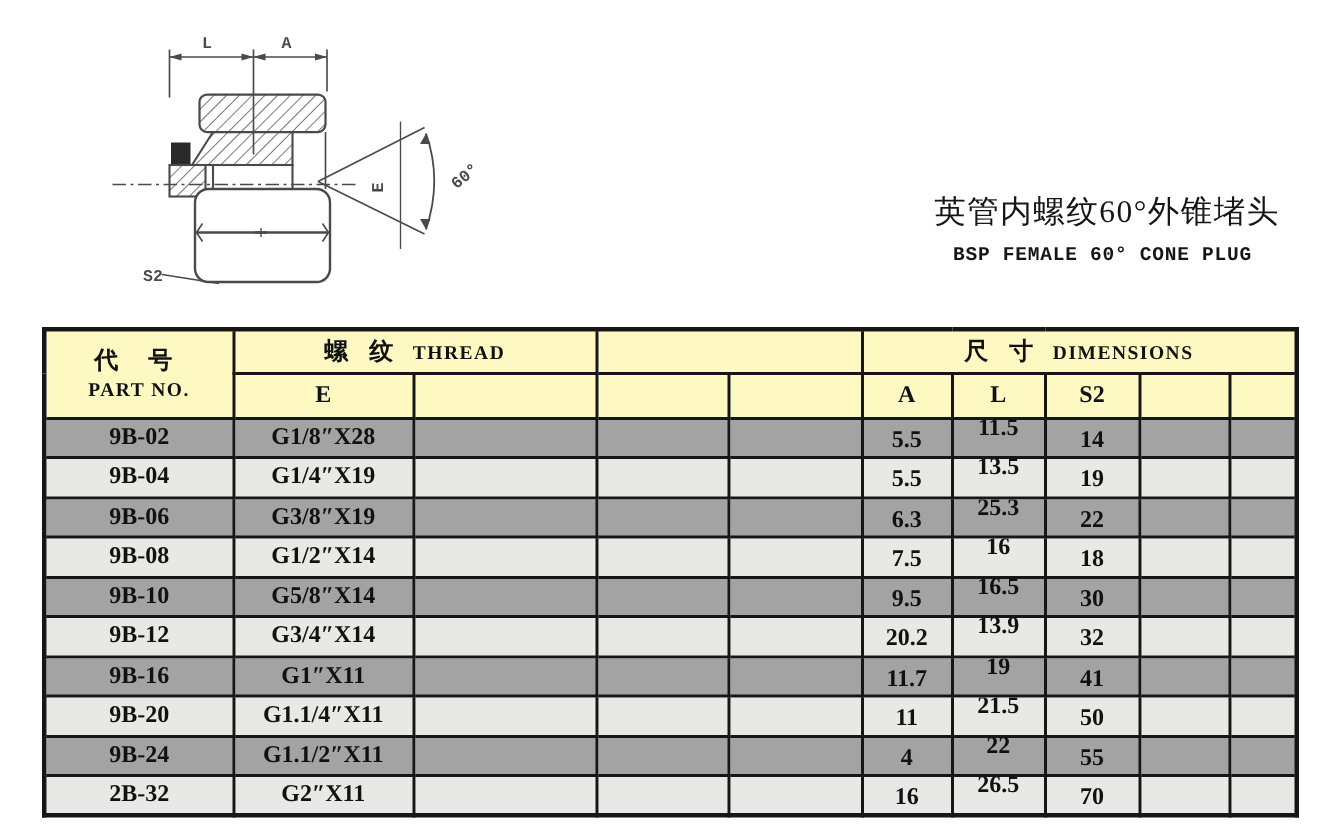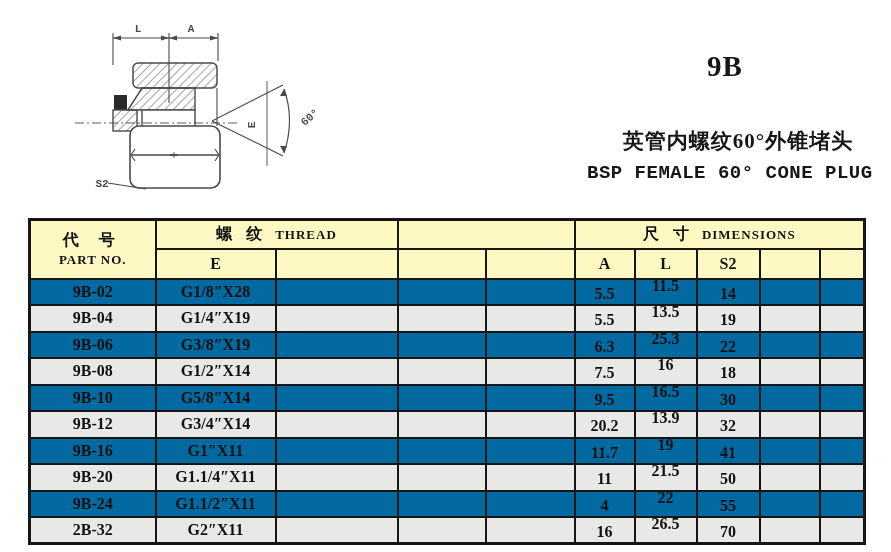--- a/index.html
+++ b/index.html
@@ -10,26 +10,26 @@
   }
 
   
   .code {
     position:absolute; left:577px; top:50px; width:296px; text-align:center;
     font-size:29px; font-weight:bold; letter-spacing:1px;
     font-family:"Liberation Serif", serif;
   }
   .title-zh {
     position:absolute; left:590px; top:127px; width:296px; text-align:center;
-    font-size:21px; font-weight:bold; letter-spacing:1px;
+    font-size:21px; font-weight:normal; letter-spacing:1px;
     font-family:"Liberation Serif", serif;
   }
   .title-en {
-    position:absolute; left:587px; top:162px; width:296px; 
-    font-size:19px; font-weight:bold; letter-spacing:0.5px;
+    position:absolute; left:587px; top:162px; width:296px; text-align:center;
+    font-size:13px; font-weight:bold; letter-spacing:0.5px;
     font-family:"Liberation Mono", "DejaVu Sans Mono", monospace; white-space:nowrap;
   }
 
   
   svg.drawing { position:absolute; left:50px; top:3px; }
   svg.drawing text {
     font-family:"Liberation Mono", "DejaVu Sans Mono", monospace;
     fill:#4a4a4a; font-size:11px; font-weight:bold;
   }
 
@@ -40,21 +40,21 @@
     border:3px solid #161616;
     font-weight:bold; color:#111;
   }
   table.dims td {
     border:2px solid #161616; padding:0; text-align:center;
     vertical-align:middle; font-size:16px; overflow:hidden;
   }
   thead td { background:#fef9c3; }
   thead tr.h1 { height:29px; }
   thead tr.h2 { height:30px; }
-  tbody tr { height:26.5px; background:#0369a1; }
+  tbody tr { height:26.5px; background:#a3a3a3; }
   tbody tr:nth-child(even) { background:#e8e8e6; }
   .zh { font-size:16px; letter-spacing:5px; }
   .lat { font-size:13px; letter-spacing:1px; margin-left:8px; }
   .part-h div.zh { letter-spacing:8px; margin-bottom:1px; }
   .part-h div.lat { margin-left:0; }
   td.c-part, td.c-e { font-size:16px; }
   td.c-a span, td.c-s2 span { position:relative; top:2px; display:inline-block; }
   td.c-l span { position:relative; top:-6px; display:inline-block; }
   td.c-num { font-size:16px; }
 </style>
@@ -101,21 +101,20 @@
       <path d="M234,86 Q245,117 234,150" stroke-width="1.2"></path>
       <path d="M234,86 L230,93 L237,93 Z M234,150 L230,143 L237,143 Z" fill="#4a4a4a" stroke="none"></path>
     </g>
     <text x="88" y="29" text-anchor="middle">L</text>
     <text x="141" y="29" text-anchor="middle">A</text>
     <text x="52" y="184" text-anchor="middle">S2</text>
     <text x="205" y="122" text-anchor="middle" transform="rotate(-90 205 122)">E</text>
     <text x="262" y="117" text-anchor="middle" transform="rotate(-40 262 117)">60°</text>
   </svg>
 
-  <div class="code">9B</div>
   <div class="title-zh">英管内螺纹60°外锥堵头</div>
   <div class="title-en">BSP FEMALE 60° CONE PLUG</div>
 
   <table class="dims">
     <colgroup>
       <col style="width:126px">
         <col style="width:120px">
         <col style="width:122px">
       <col style="width:88px">
         <col style="width:89px">

